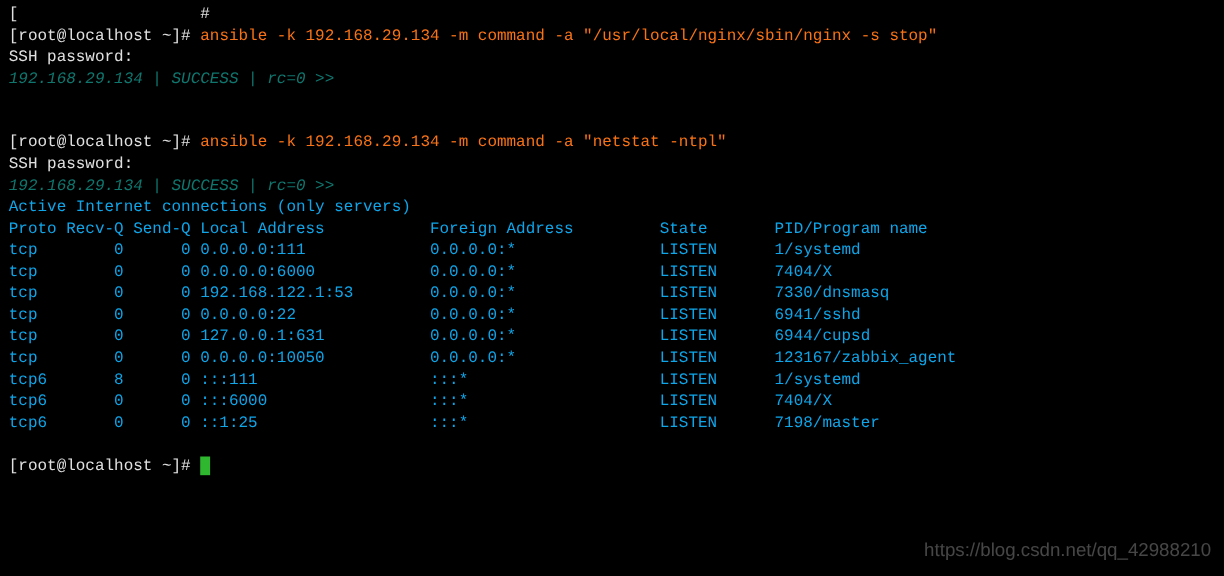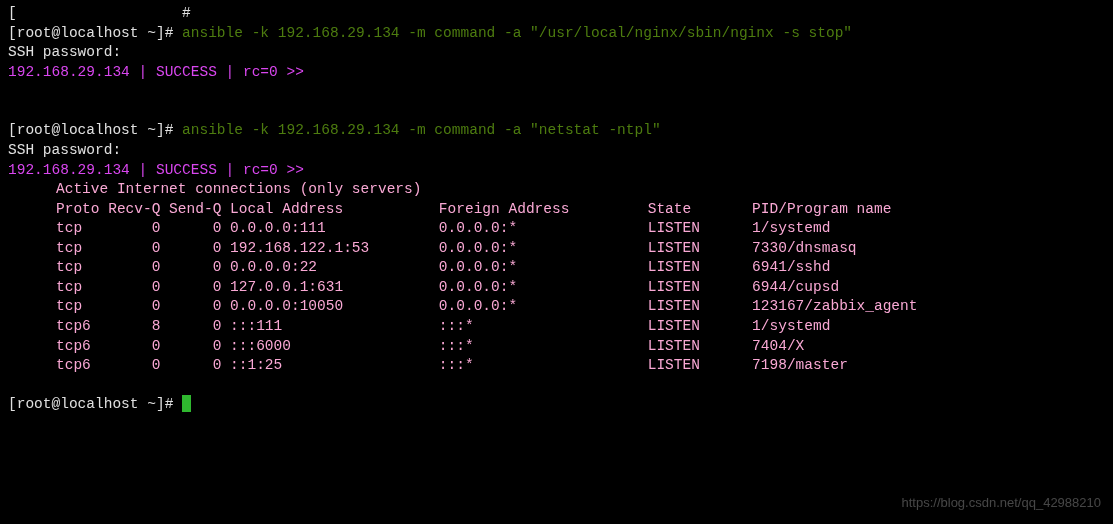--- a/index.html
+++ b/index.html
@@ -13,55 +13,56 @@
       width: 1113px;
       height: 524px;
       box-sizing: border-box;
       overflow: hidden;
       position: relative;
     }
     .line {
       white-space: pre;
     }
     .prompt-user { color: #e0e0e0; }
-    .cmd { color: #4d7c0f; }
-    .green { color: #d946ef; }
-    .darkgreen { color: #f9a8d4; margin-left: 48px; }
+    .cmd { color: #f97316; }
+    .green { color: #0f766e; font-style: italic; }
+    .darkgreen { color: #0ea5e9; }
     .cursor {
       display: inline-block;
       width: 9px;
       height: 17px;
       background: #2fb82f;
       vertical-align: text-bottom;
     }
     .watermark {
       position: absolute;
       right: 12px;
       bottom: 12px;
       color: rgba(200,200,200,0.35);
-      font-size: 13px;
+      font-size: 17px;
       font-family: Arial, sans-serif;
     }
   </style>
 </head>
 <body>
 
 <div>
   <div class="line prompt-user"><span>[                   #</span></div>
   <div class="line"><span class="prompt-user">[root@localhost ~]# </span><span class="cmd">ansible -k 192.168.29.134 -m command -a "/usr/local/nginx/sbin/nginx -s stop"</span></div>
   <div class="line prompt-user">SSH password:</div>
   <div class="line green">192.168.29.134 | SUCCESS | rc=0 &gt;&gt;</div>
   <div class="line"> </div>
   <div class="line"> </div>
   <div class="line"><span class="prompt-user">[root@localhost ~]# </span><span class="cmd">ansible -k 192.168.29.134 -m command -a "netstat -ntpl"</span></div>
   <div class="line prompt-user">SSH password:</div>
   <div class="line green">192.168.29.134 | SUCCESS | rc=0 &gt;&gt;</div>
   <div class="line darkgreen">Active Internet connections (only servers)</div>
   <div class="line darkgreen">Proto Recv-Q Send-Q Local Address           Foreign Address         State       PID/Program name   </div>
   <div class="line darkgreen">tcp        0      0 0.0.0.0:111             0.0.0.0:*               LISTEN      1/systemd           </div>
+  <div class="line darkgreen">tcp        0      0 0.0.0.0:6000            0.0.0.0:*               LISTEN      7404/X              </div>
   <div class="line darkgreen">tcp        0      0 192.168.122.1:53        0.0.0.0:*               LISTEN      7330/dnsmasq        </div>
   <div class="line darkgreen">tcp        0      0 0.0.0.0:22              0.0.0.0:*               LISTEN      6941/sshd           </div>
   <div class="line darkgreen">tcp        0      0 127.0.0.1:631           0.0.0.0:*               LISTEN      6944/cupsd          </div>
   <div class="line darkgreen">tcp        0      0 0.0.0.0:10050           0.0.0.0:*               LISTEN      123167/zabbix_agent </div>
   <div class="line darkgreen">tcp6       8      0 :::111                  :::*                    LISTEN      1/systemd           </div>
   <div class="line darkgreen">tcp6       0      0 :::6000                 :::*                    LISTEN      7404/X              </div>
   <div class="line darkgreen">tcp6       0      0 ::1:25                  :::*                    LISTEN      7198/master         </div>
   <div class="line"> </div>
   <div class="line"><span class="prompt-user">[root@localhost ~]# </span><span class="cursor"></span></div>
 </div>

